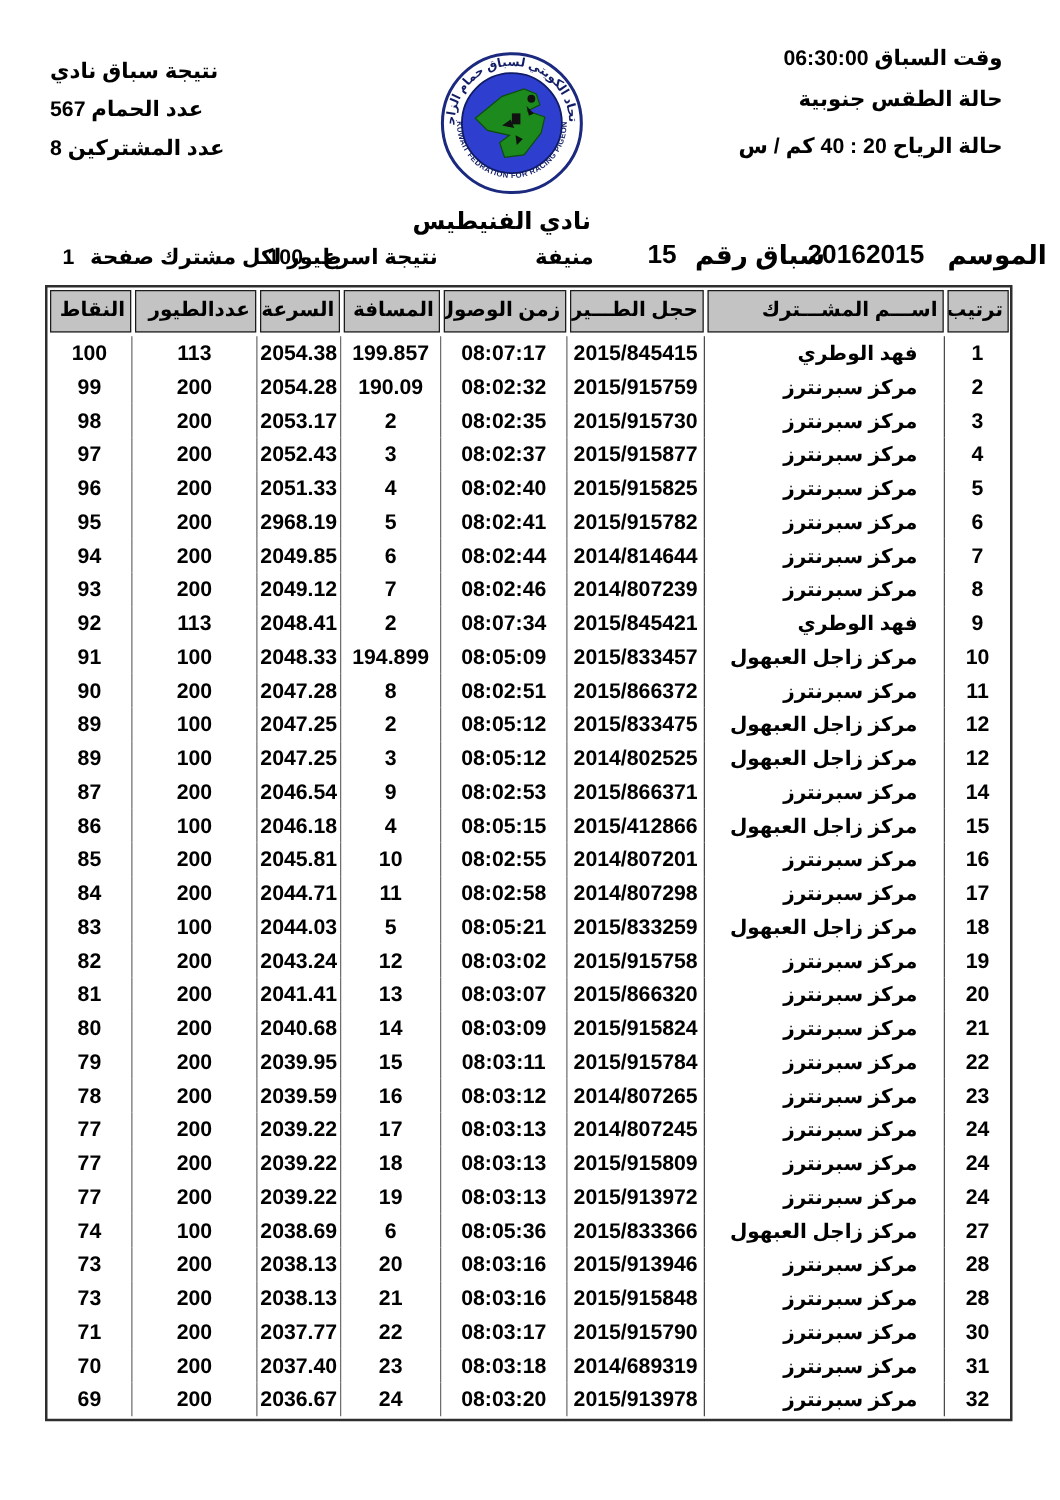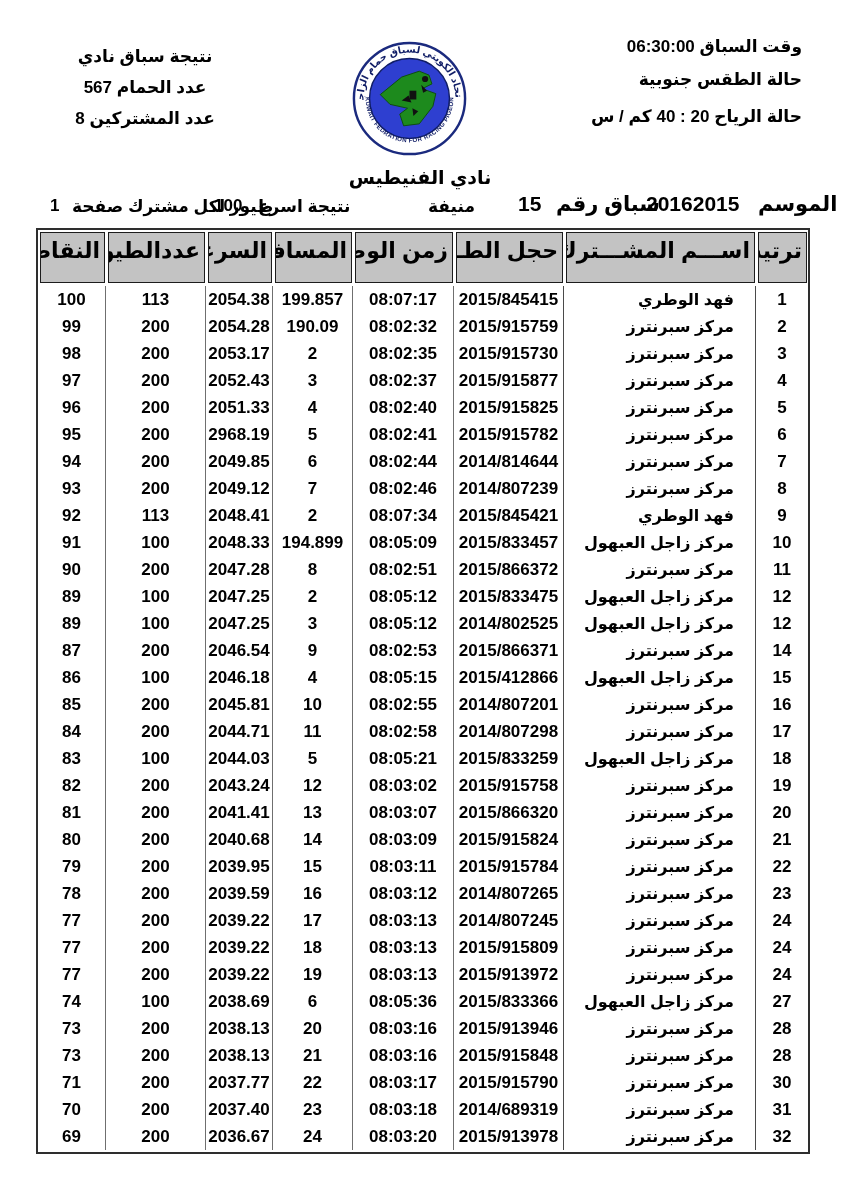--- a/index.html
+++ b/index.html
@@ -4,24 +4,24 @@
 <style>
   html,body{margin:0;padding:0;background:#ffffff;}
   .page{
     position:relative;width:848px;height:1200px;background:#fff;overflow:hidden;
     font-family:"Liberation Sans","DejaVu Sans",sans-serif;font-weight:bold;color:#000;
   }
   
   .top-right{position:absolute;top:36px;right:46px;width:320px;direction:rtl;text-align:right;}
   .top-right .line{font-size:17px;line-height:22px;margin-bottom:11px;white-space:nowrap;}
   .top-right .line:nth-child(3){margin-top:15px;}
-  .top-left{position:absolute;top:46px;left:40px;width:210px;direction:rtl;text-align:center;}
+  .top-left{position:absolute;top:46px;left:40px;width:210px;direction:rtl;text-align:left;}
   .top-left .line{font-size:17px;line-height:22px;margin-bottom:9px;white-space:nowrap;}
   .logo-wrap{position:absolute;left:351px;top:40px;width:117px;height:117px;}
-  .club-name{position:absolute;top:166px;left:330px;width:180px;text-align:center;font-size:19px;direction:rtl;white-space:nowrap;}
+  .club-name{position:absolute;top:166px;left:330px;width:180px;text-align:left;font-size:19px;direction:rtl;white-space:nowrap;}
   
   .info-row{position:absolute;top:190px;left:0;width:848px;height:34px;}
   .info-row span{position:absolute;direction:rtl;white-space:nowrap;}
   .tk-big{font-size:21px;top:2px;}
   .tk-small{font-size:17px;top:6px;}
   .tk-season-label{left:758px;}
   .tk-season{left:646px;}
   .tk-race-label{left:556px;}
   .tk-race-no{left:518px;}
   .tk-location{left:428px;}
@@ -31,21 +31,21 @@
   .tk-page-no{left:50px;}
   
   .race-table{
     position:absolute;left:36px;top:228px;width:770px;
     border:2px solid #2e2e2e;direction:rtl;background:#fff;
   }
   .grid-row{display:grid;grid-template-columns:52px 192px 110px 101px 80px 67px 100px 68px;}
   .thead{padding:0;}
   .th{
     background:#c3c3c3;border:1px solid #1c1c1c;margin:2px 1px 2px 2px;
-    font-size:22px;padding:5px 4px 18px 2px;text-align:start;white-space:nowrap;overflow:hidden;
+    font-size:16px;padding:5px 4px 7px 2px;text-align:start;white-space:nowrap;overflow:hidden;
   }
   .tbody{padding:1px 0 2px 0;}
   .tr{height:27px;}
   .td{
     display:flex;align-items:center;justify-content:center;
     font-size:17px;white-space:nowrap;overflow:hidden;height:27px;
   }
   .td.name{justify-content:flex-start;padding-right:21px;font-size:16px;}
   .tr .td:not(:first-child){border-right:1px solid #6f6f6f;}
   .tr .td:nth-child(2),.tr .td:nth-child(3){border-right-color:#4a4a4a;}

